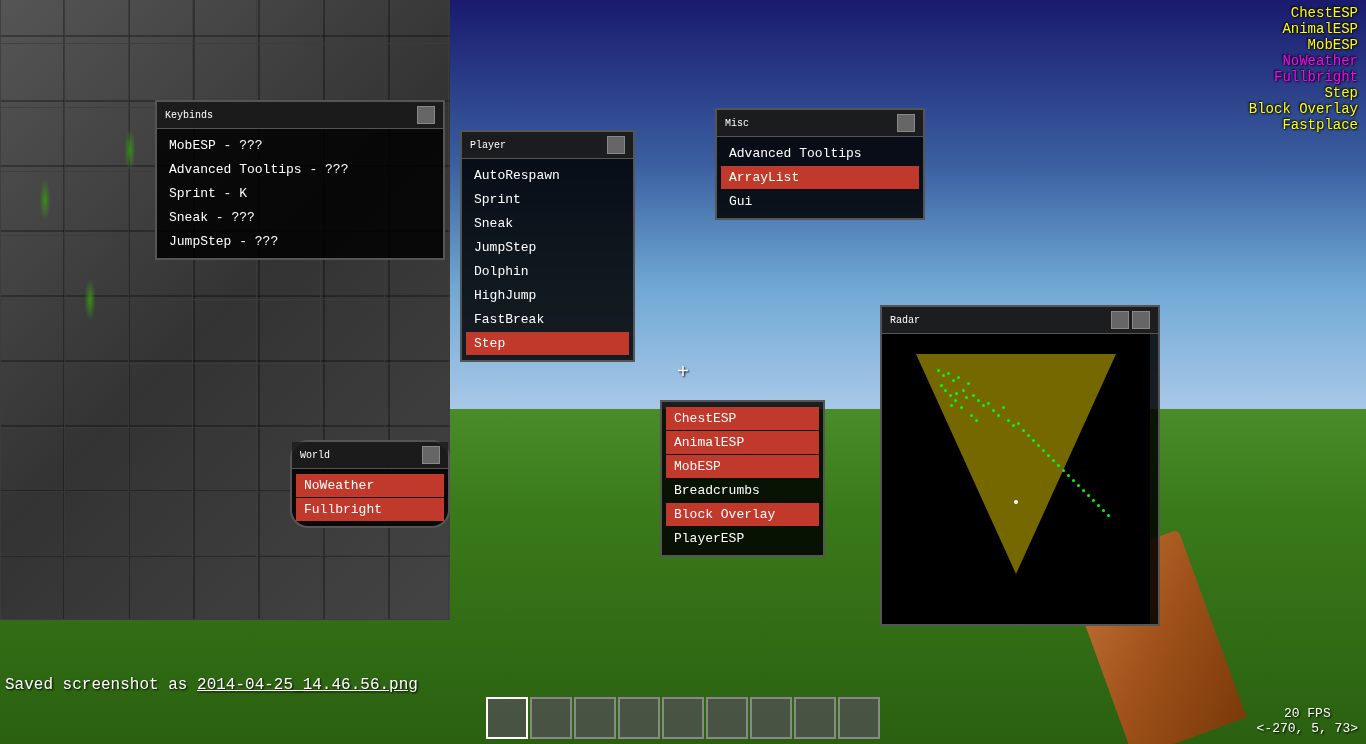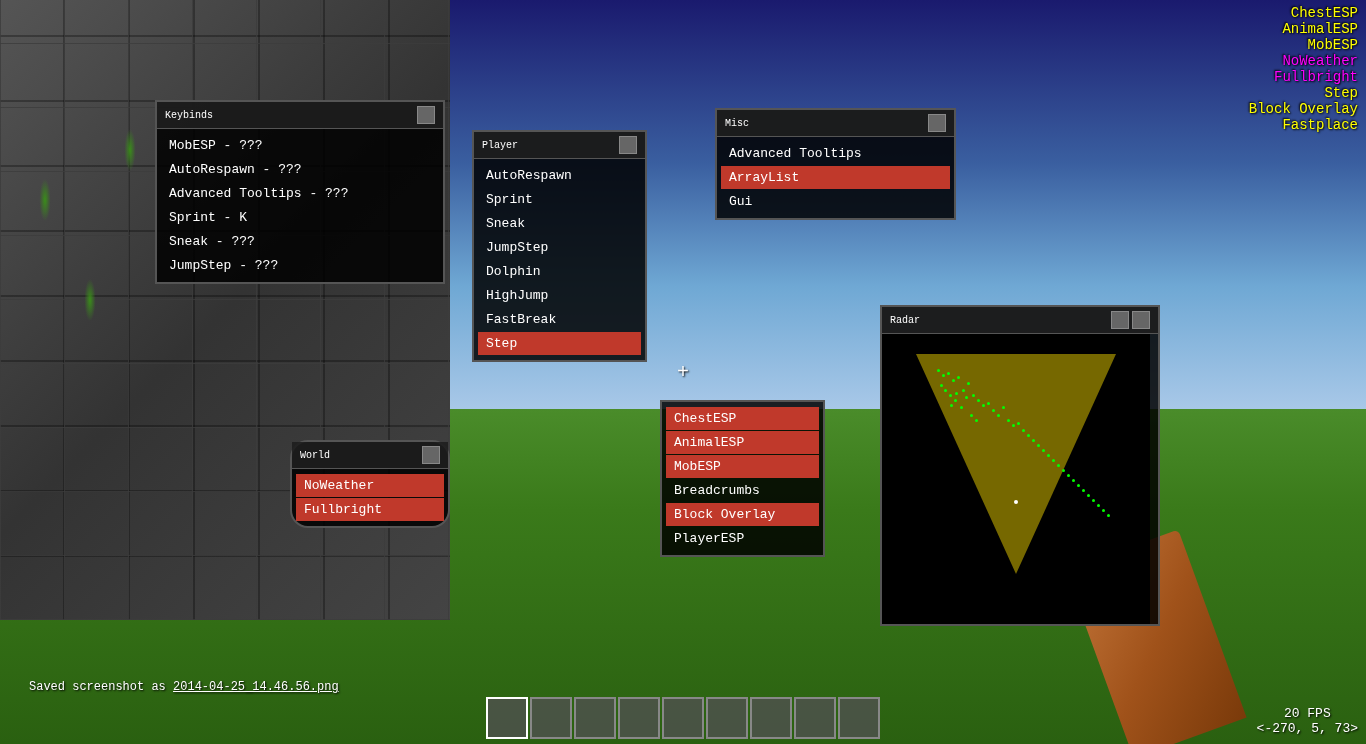--- a/index.html
+++ b/index.html
@@ -150,36 +150,35 @@
       top: 100px;
       left: 155px;
       width: 290px;
     }
 
     
     #player-panel {
       top: 130px;
       left: 460px;
       width: 175px;
-      margin-left: 12px;
     }
 
     
     #world-panel {
       top: 440px;
       left: 290px;
       width: 130px;
       border-radius: 18px;
     }
 
     
     #misc-panel {
       top: 108px;
       left: 715px;
-      width: 241px;
+      width: 210px;
     }
 
     
     #render-panel {
       top: 400px;
       left: 660px;
       width: 165px;
     }
 
     
@@ -240,23 +239,22 @@
       text-shadow: 1px 1px 2px #000, -1px -1px 2px #000;
     }
 
     
     .bottom-status {
       position: absolute;
       bottom: 50px;
       left: 5px;
       color: #ffffff;
       font-family: 'Courier New', monospace;
-      font-size: 12px;
+      font-size: 16px;
       text-shadow: 1px 1px 2px #000;
-      margin-left: 24px;
     }
 
     .bottom-status .filename {
       text-decoration: underline;
     }
 
     
     .fps-counter {
       position: absolute;
       bottom: 8px;
@@ -328,21 +326,20 @@
 
 <div class="panel" id="keybinds-panel">
   <div class="panel-header">
     <span class="panel-title">Keybinds</span>
     <div style="display:flex">
       <div class="panel-btn"></div>
     </div>
   </div>
   <div class="panel-content">
     <button class="menu-item">MobESP - ???</button>
-    <button class="menu-item">AutoRespawn - ???</button>
     <button class="menu-item">Advanced Tooltips - ???</button>
     <button class="menu-item">Sprint - K</button>
     <button class="menu-item">Sneak - ???</button>
     <button class="menu-item">JumpStep - ???</button>
   </div>
 </div>
 
 <div class="panel" id="player-panel">
   <div class="panel-header">
     <span class="panel-title">Player</span>

